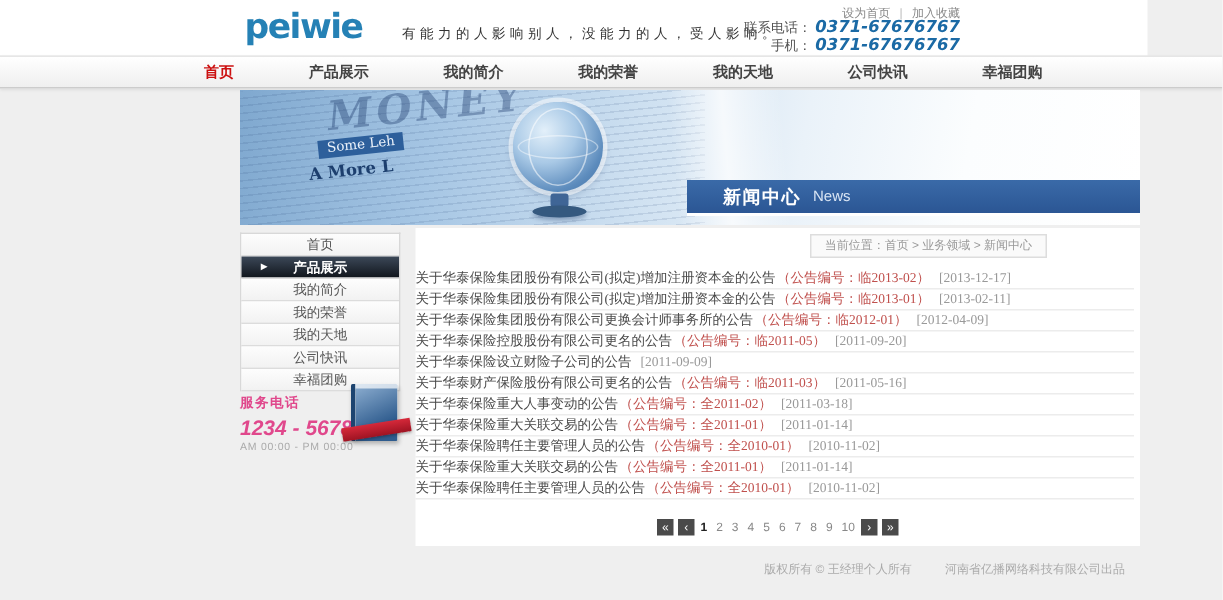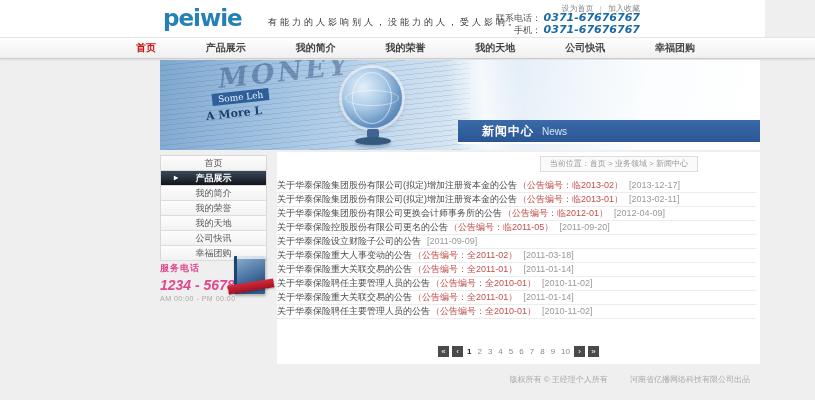--- a/index.html
+++ b/index.html
@@ -74,21 +74,21 @@
   .book-top{position:absolute;left:0;top:0;width:100%;height:3px;background:rgba(255,255,255,.7);}
   .ribbon{position:absolute;right:-7px;top:20px;width:46px;height:9px;transform:rotate(-9deg);
           background:linear-gradient(#d6293a,#9e1322);box-shadow:0 1px 2px rgba(0,0,0,.3);}
 
   
   .main-panel{position:absolute;left:277px;top:152px;width:483px;height:212px;background:#fff;}
   .breadcrumb{position:absolute;top:4px;right:62px;height:14px;line-height:14px;border:1px solid #ddd;
           background:#fafafa;padding:0 9px;font-size:8px;color:#999;white-space:nowrap;}
   .news-list{position:absolute;top:27px;left:0;width:479px;}
   .news-row{height:13px;line-height:13px;border-bottom:1px solid #ececec;font-size:9px;
-          display:flex;align-items:center;white-space:nowrap;overflow:hidden;cursor:pointer;}
+          display:flex;align-items:center;white-space:nowrap;overflow:hidden;cursor:pointer;font-family:Liberation Serif, serif;}
   .news-title{color:#4a4a4a;}
   .news-code{color:#c0504d;margin-left:1px;}
   .news-date{color:#999;margin-left:6px;}
   .pagination{position:absolute;bottom:7px;left:0;width:100%;display:flex;justify-content:center;
           align-items:center;gap:3px;font-size:8px;}
   .pg-btn{width:11px;height:11px;background:#4a4a4a;color:#fff;text-align:center;line-height:11px;
           font-size:8px;cursor:pointer;}
   .pg-pages{display:flex;gap:4px;align-items:center;}
   .pg-num{color:#888;cursor:pointer;padding:0 1px;}
   .pg-num.active{color:#222;font-weight:bold;}
@@ -198,20 +198,25 @@
         <div class="news-row">
           <span class="news-title">关于华泰保险控股股份有限公司更名的公告</span>
           <span class="news-code">（公告编号：临2011-05）</span>
           <span class="news-date">[2011-09-20]</span>
         </div>
         <div class="news-row">
           <span class="news-title">关于华泰保险设立财险子公司的公告</span>
           <span class="news-date">[2011-09-09]</span>
         </div>
         <div class="news-row">
+          <span class="news-title">关于华泰财产保险股份有限公司更名的公告</span>
+          <span class="news-code">（公告编号：临2011-03）</span>
+          <span class="news-date">[2011-05-16]</span>
+        </div>
+        <div class="news-row">
           <span class="news-title">关于华泰保险重大人事变动的公告</span>
           <span class="news-code">（公告编号：全2011-02）</span>
           <span class="news-date">[2011-03-18]</span>
         </div>
         <div class="news-row">
           <span class="news-title">关于华泰保险重大关联交易的公告</span>
           <span class="news-code">（公告编号：全2011-01）</span>
           <span class="news-date">[2011-01-14]</span>
         </div>
         <div class="news-row">

